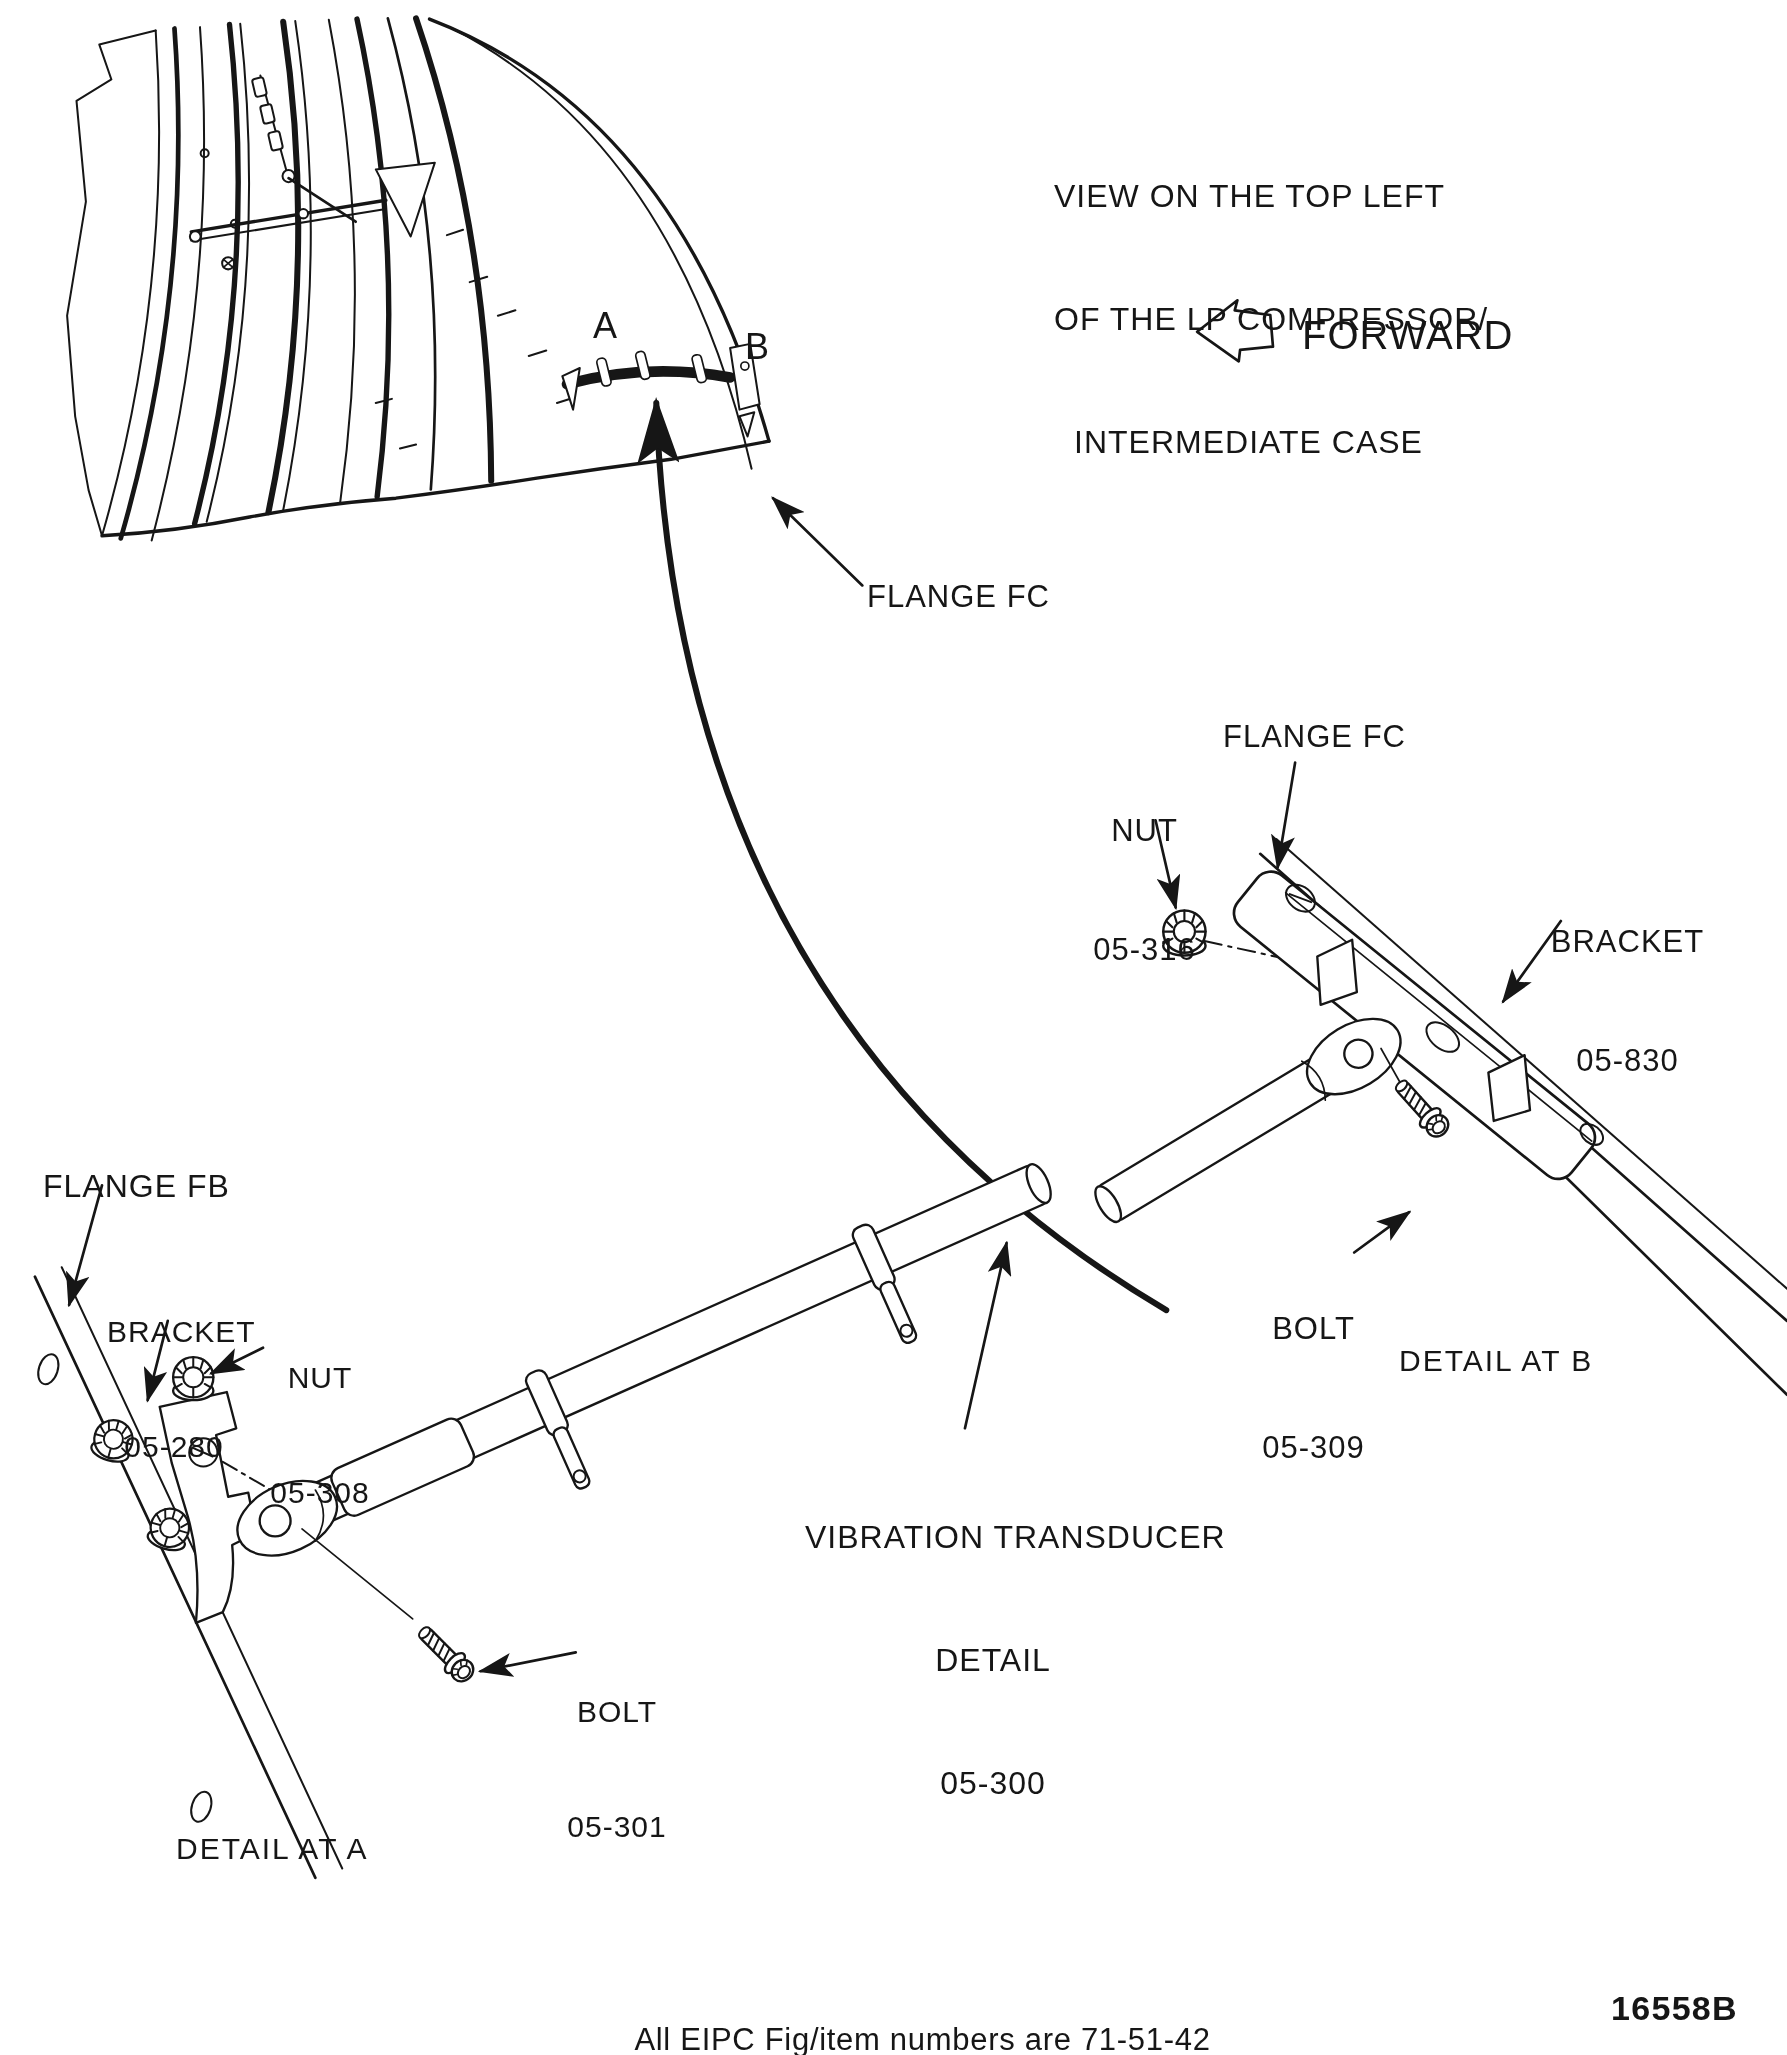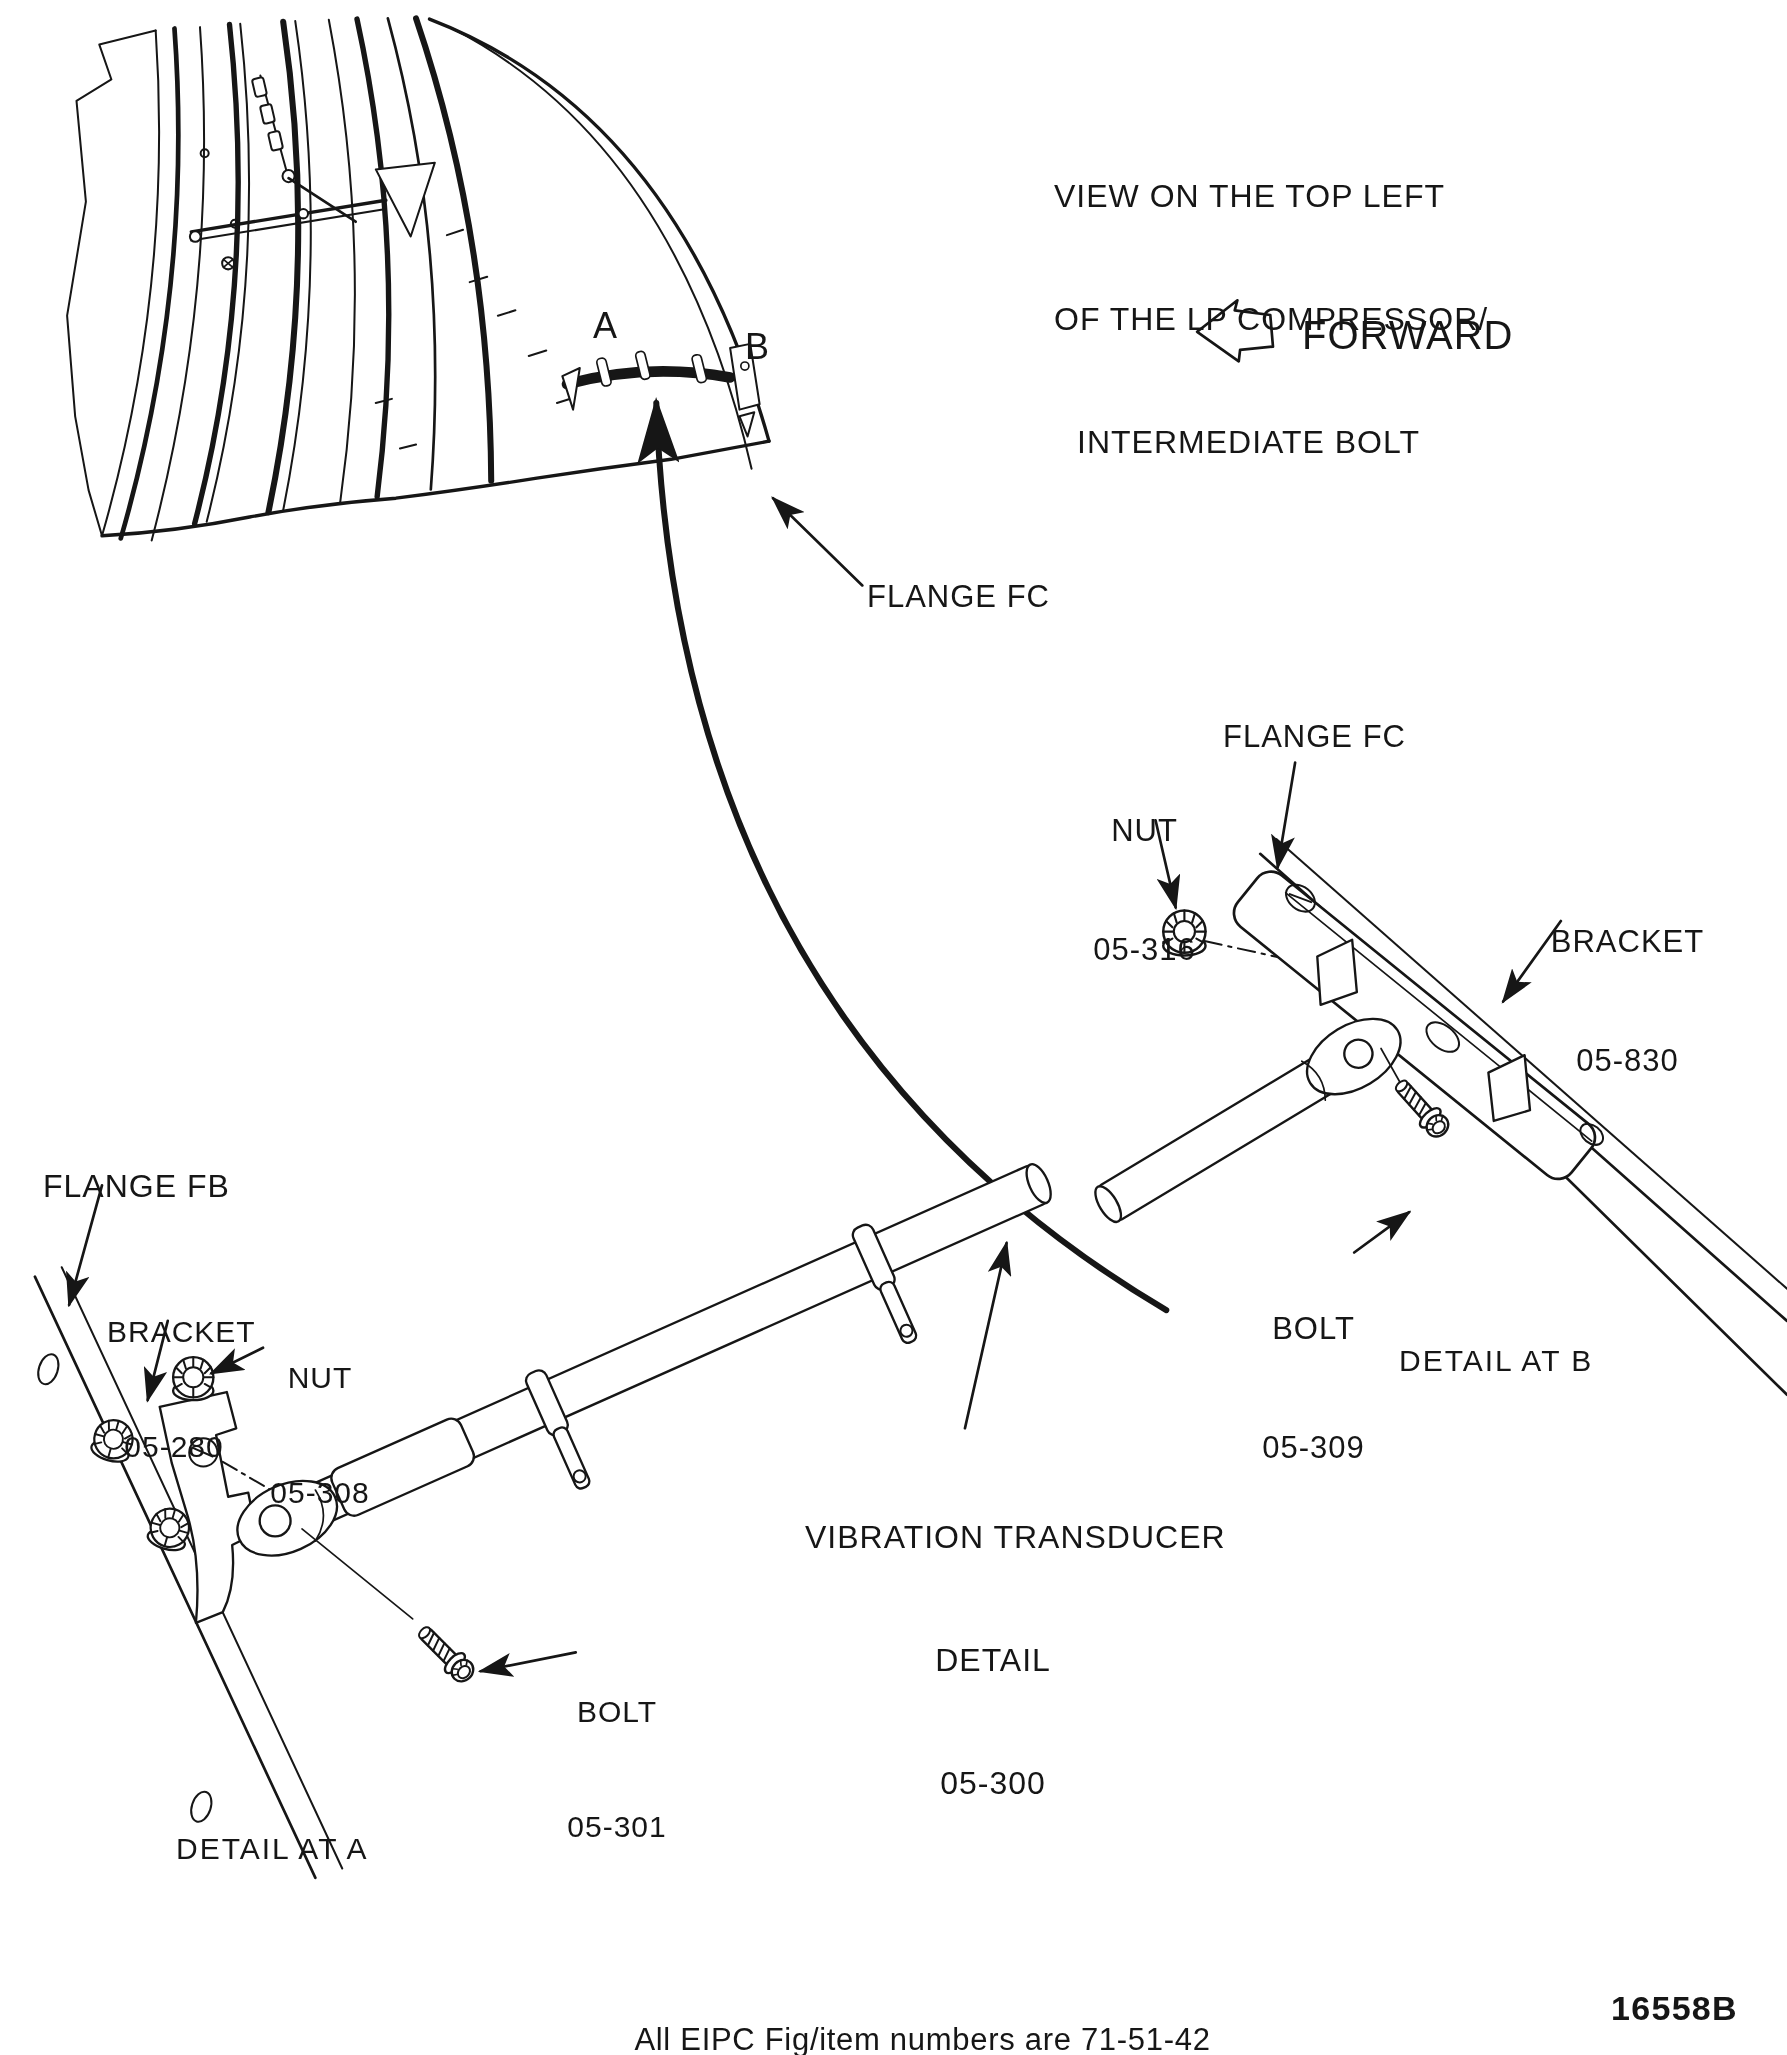--- a/index.html
+++ b/index.html
@@ -197,21 +197,21 @@
     <path d="M1438,2128 L1500,1852" stroke-width="4" marker-end="url(#ah)"></path>
     <path d="M152,1766 L103,1944" stroke-width="4" marker-end="url(#ah)"></path>
     <path d="M250,1968 L220,2086" stroke-width="4" marker-end="url(#ah)"></path>
     <path d="M392,2008 L315,2046" stroke-width="4" marker-end="url(#ah)"></path>
     <path d="M858,2462 L716,2490" stroke-width="4" marker-end="url(#ah)"></path>
   </svg>
 
   <div class="lbl ctr stack" style="left:1054px; top:94px; width:389px; font-size:32px;">
     <div>VIEW ON THE TOP LEFT</div>
     <div>OF THE LP COMPRESSOR/</div>
-    <div>INTERMEDIATE BOLT</div>
+    <div>INTERMEDIATE CASE</div>
   </div>
 
   <div class="lbl" style="left:1302px; top:310px; font-size:40px;">FORWARD</div>
 
   <div class="lbl marker" style="left:593px; top:303px;">A</div>
   <div class="lbl marker" style="left:745px; top:324px;">B</div>
 
   <div class="lbl" style="left:867px; top:577px;">FLANGE FC</div>
 
   <div class="lbl ctr stack" style="left:1074px; top:732px; width:141px; font-size:31px;">

